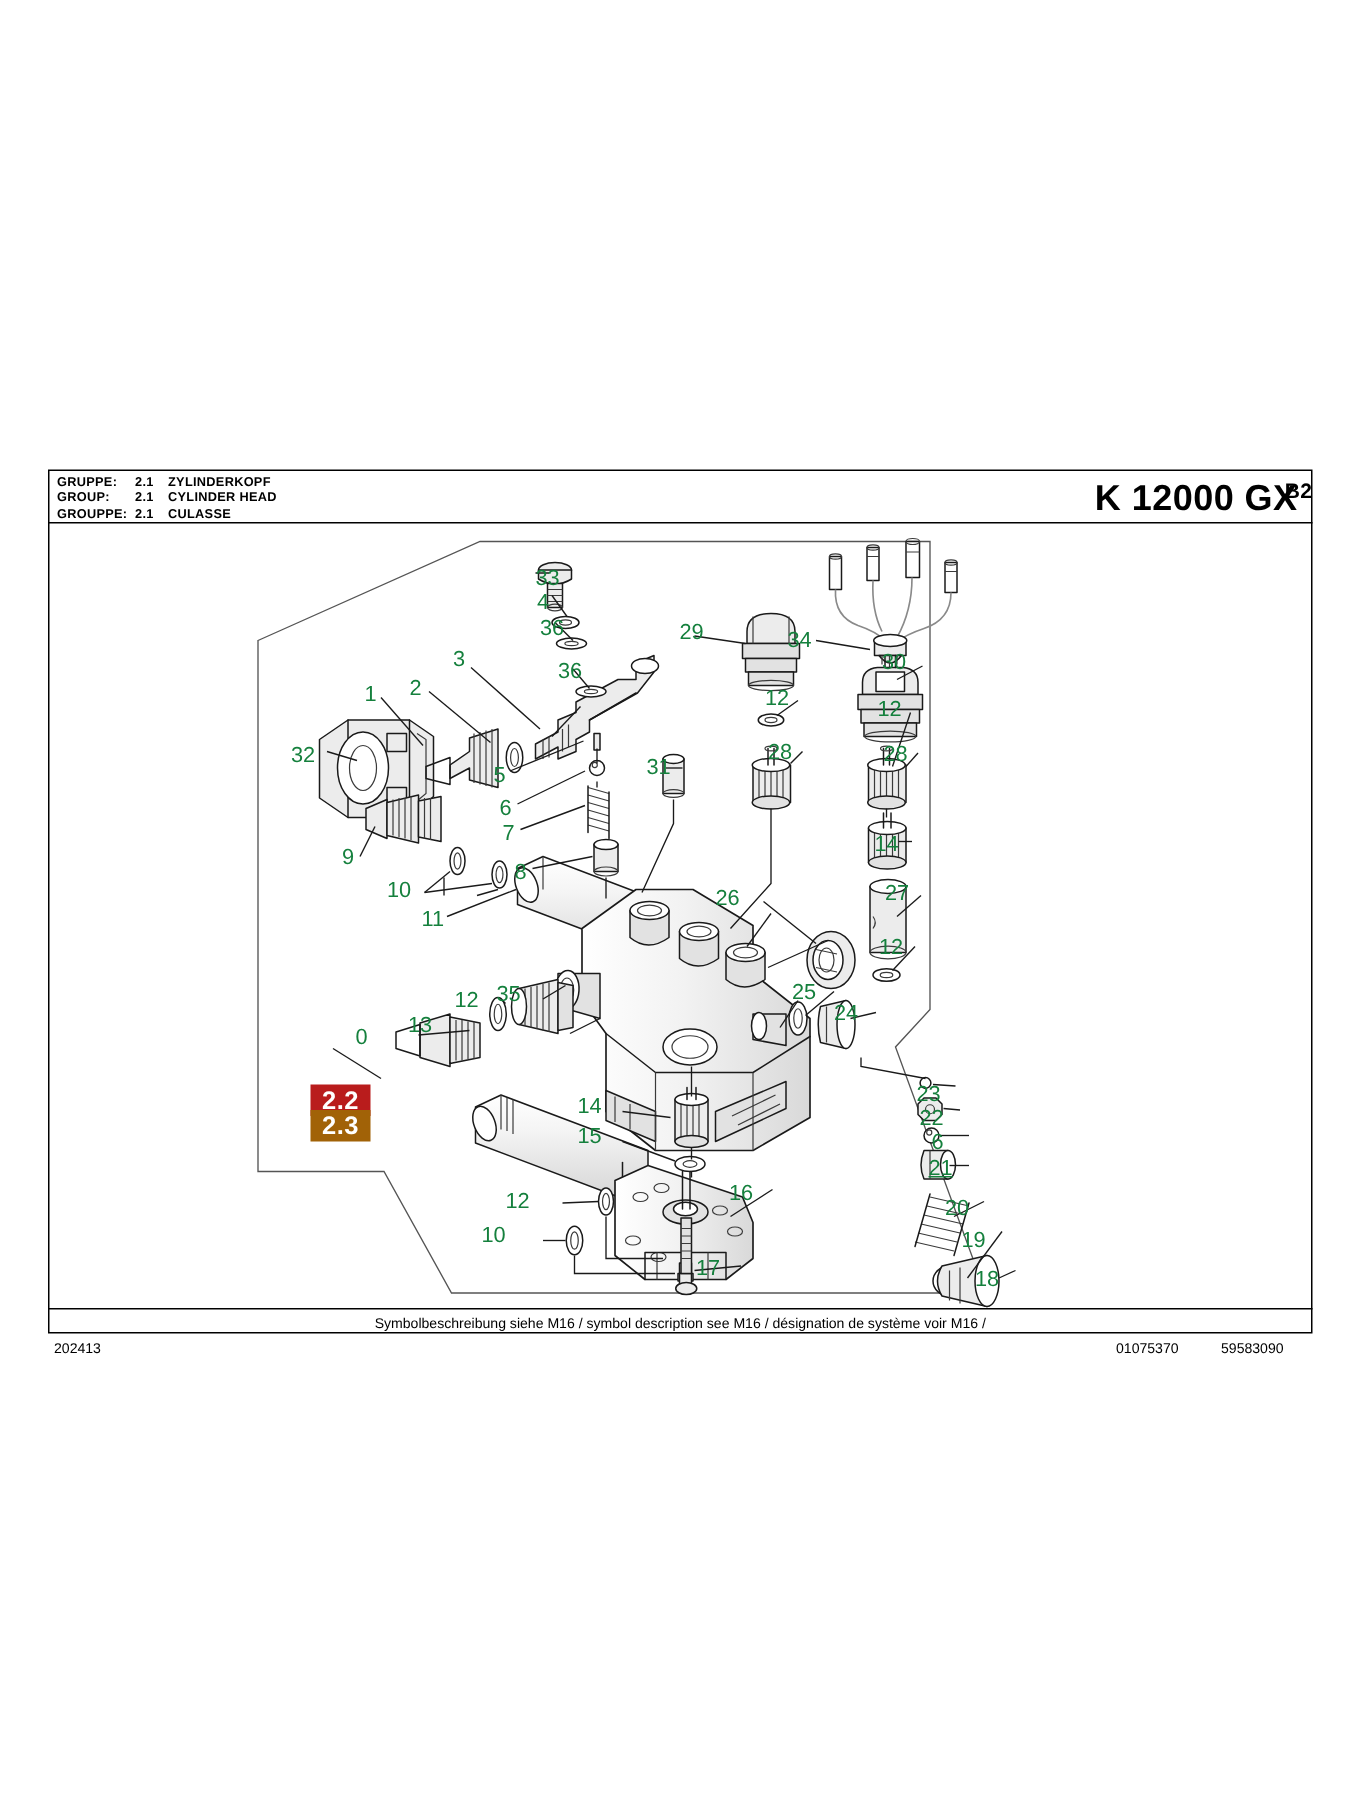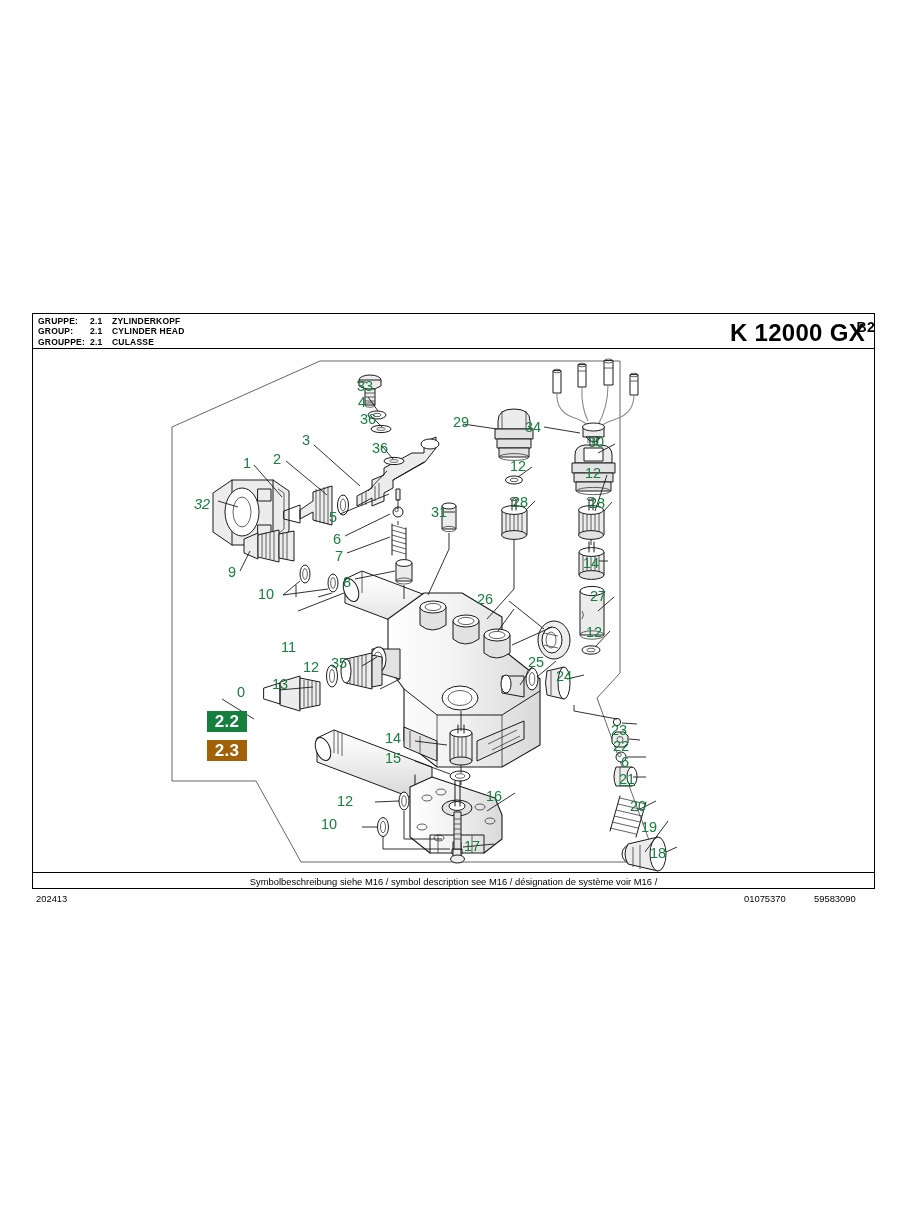--- a/index.html
+++ b/index.html
@@ -518,40 +518,40 @@
       <path d="M286,248 L300,244"></path>
       <path d="M348,340 L368,330"></path>
     </g>
 
     <g>
       <path class="lead" d="M222,370 L190,350"></path>
     </g>
   </svg>
   </div>
 
-  <div class="badge" id="badge22" style="background: #15803d;">2.2</div>
+  <div class="badge" id="badge22" style="background: #b91c1c; margin-top: 12px;">2.2</div>
   <div class="badge" id="badge23" style="background: #a16207;">2.3</div>
 
   <div id="callout-layer">
       <div class="pn" style="left: 237px; top: 684px;">0</div>
-      <div class="pn" style="left: 194px; top: 496px; font-style: italic;">32</div>
+      <div class="pn" style="left: 194px; top: 496px;">32</div>
       <div class="pn" style="left: 243px; top: 455px;">1</div>
       <div class="pn" style="left: 273px; top: 451px;">2</div>
       <div class="pn" style="left: 302px; top: 432px;">3</div>
       <div class="pn" style="left: 357px; top: 378px;">33</div>
       <div class="pn" style="left: 358px; top: 394px;">4</div>
       <div class="pn" style="left: 360px; top: 411px;">36</div>
       <div class="pn" style="left: 372px; top: 440px;">36</div>
       <div class="pn" style="left: 329px; top: 509px;">5</div>
       <div class="pn" style="left: 333px; top: 531px;">6</div>
       <div class="pn" style="left: 335px; top: 548px;">7</div>
       <div class="pn" style="left: 343px; top: 574px;">8</div>
       <div class="pn" style="left: 228px; top: 564px;">9</div>
       <div class="pn" style="left: 258px; top: 586px;">10</div>
-      <div class="pn" style="left: 281px; top: 605px; margin-top: 34px;">11</div>
+      <div class="pn" style="left: 281px; top: 605px;">11</div>
       <div class="pn" style="left: 431px; top: 504px;">31</div>
       <div class="pn" style="left: 453px; top: 414px;">29</div>
       <div class="pn" style="left: 525px; top: 419px;">34</div>
       <div class="pn" style="left: 588px; top: 434px;">30</div>
       <div class="pn" style="left: 510px; top: 458px;">12</div>
       <div class="pn" style="left: 585px; top: 465px;">12</div>
       <div class="pn" style="left: 512px; top: 494px;">28</div>
       <div class="pn" style="left: 589px; top: 495px;">28</div>
       <div class="pn" style="left: 583px; top: 555px;">14</div>
       <div class="pn" style="left: 590px; top: 588px;">27</div>

